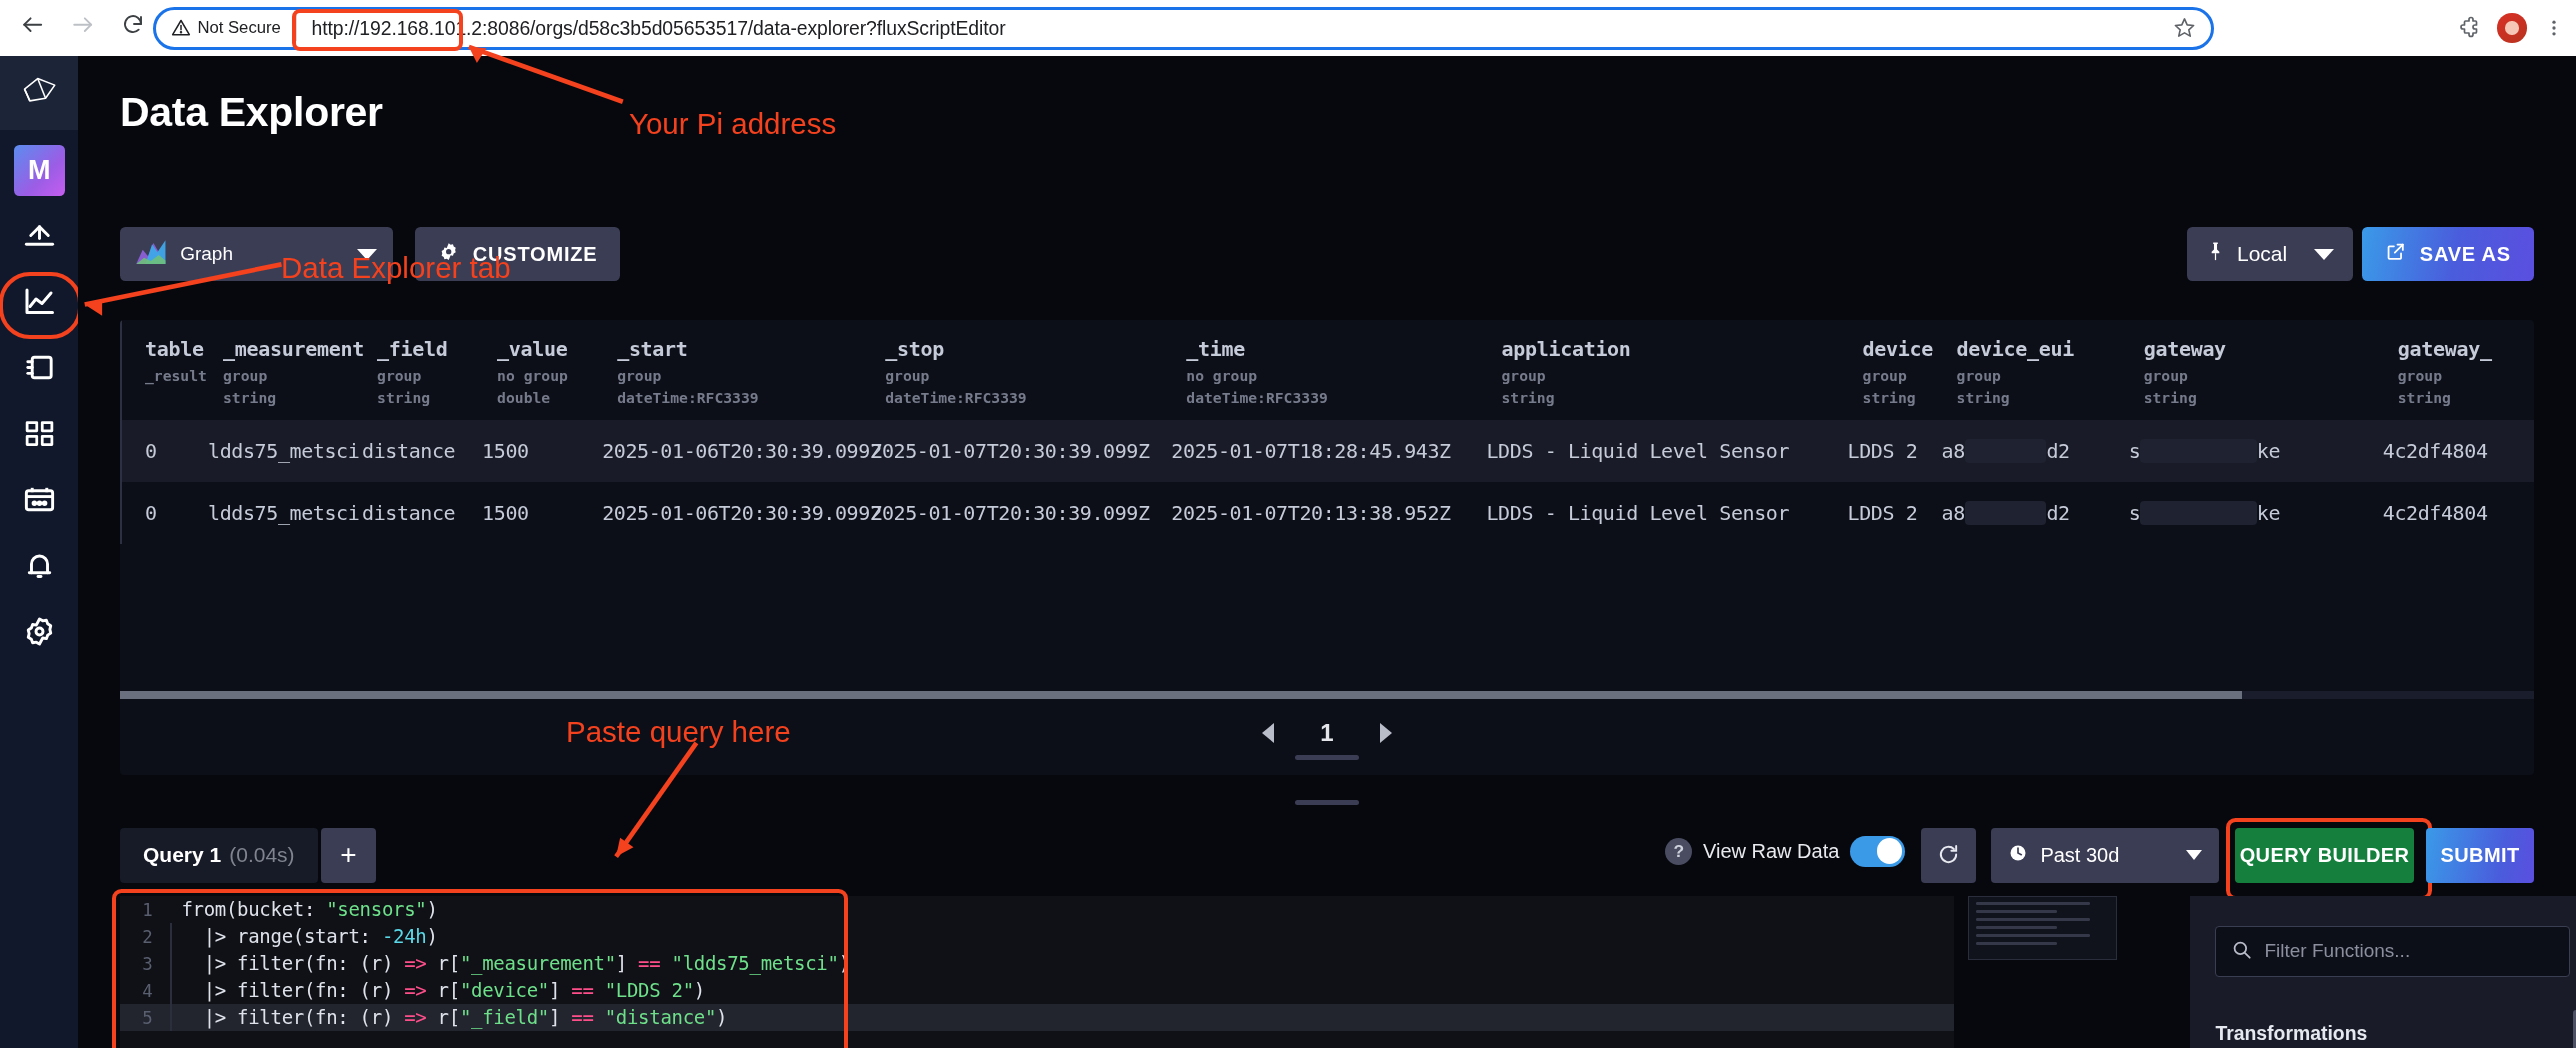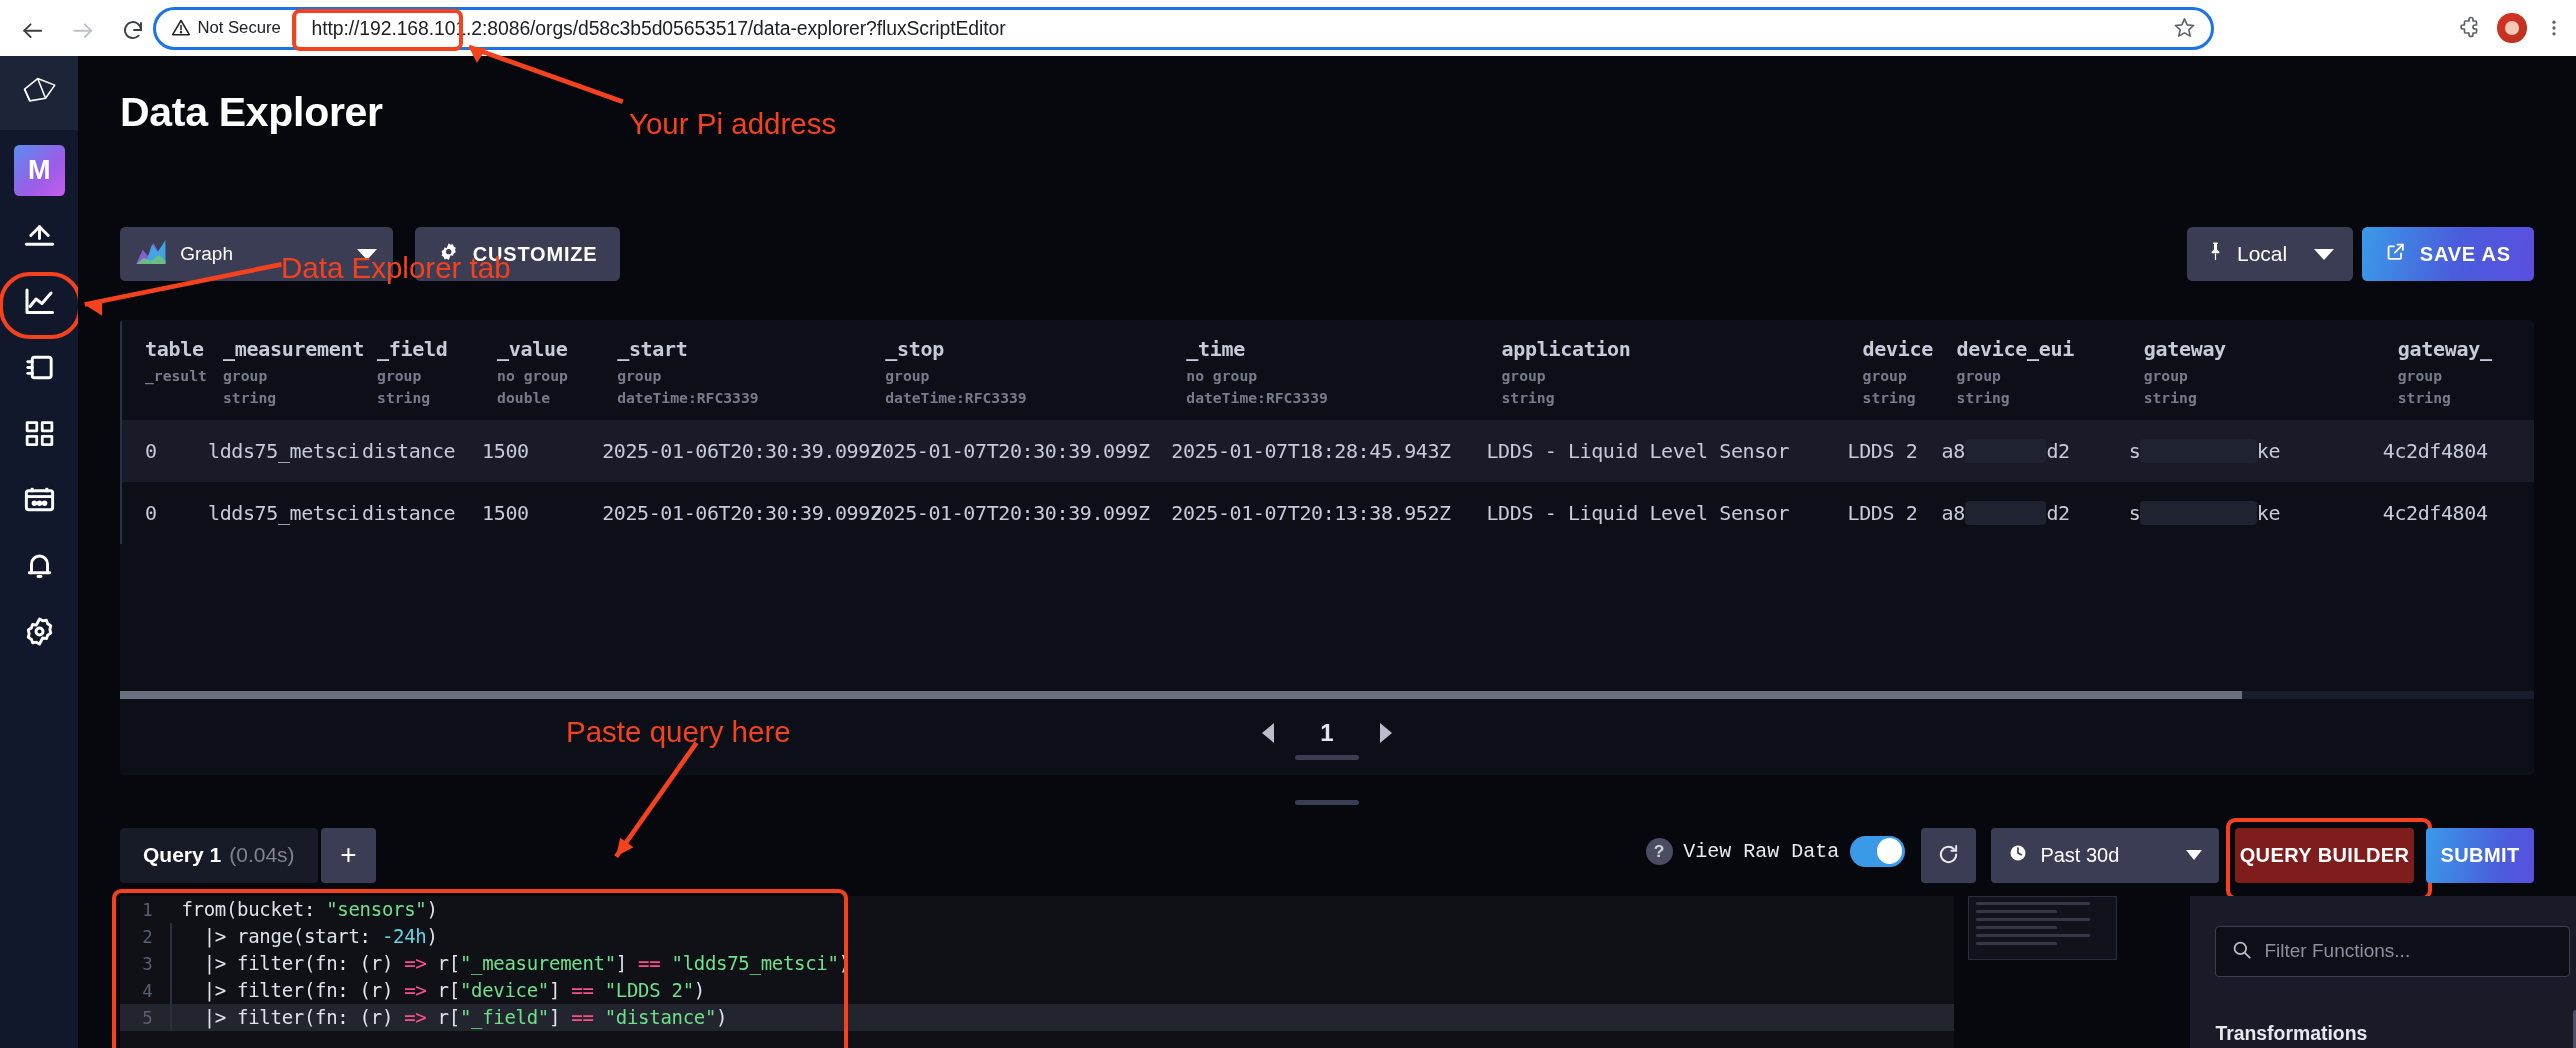--- a/index.html
+++ b/index.html
@@ -7,21 +7,21 @@
     width: 2576px; height: 1048px;
     background: #0b0c12;
     font-family: "Liberation Sans", sans-serif;
     overflow: hidden;
   }
   .page { position: relative; width: 2576px; height: 1048px; background: #07080d; }
 
   
   .browser-bar {
     position: absolute; top: 0; left: 0; width: 2576px; height: 56px;
-    background: #ffffff; display: flex; align-items: flex-end;
+    background: #ffffff; display: flex; align-items: flex-start;
   }
   .nav-btns { display: flex; align-items: center; gap: 0px; padding-left: 8px; }
   .nav-btn {
     width: 50px; height: 50px; display: flex; align-items: center; justify-content: center;
     color: #3c4043; border-radius: 50%;
   }
   .nav-btn.dim { color: #bdc1c6; }
   .nav-btn svg { display:block; }
 
   .omnibox {
@@ -176,38 +176,38 @@
     background: #3b3d55; border-radius: 4px;
     display:flex;align-items:center;justify-content:center; color:#fff; font-size: 28px;
   }
   .raw-toggle {
     position:absolute; right: 629px; top: 10.7px; display:flex; align-items:center; gap: 10.7px;
   }
   .qmark {
     width: 27px;height:27px;border-radius:50%;background:#4a4d62;color:#cfd2dd;
     display:flex;align-items:center;justify-content:center;font-size:17.4px;font-weight:bold;
   }
-  .raw-toggle .lbl { font-size: 20px; color: #e8eaf0; font-family: Liberation Mono, monospace; }
+  .raw-toggle .lbl { font-size: 20px; color: #e8eaf0; }
   .switch {
     width: 55px; height: 31px; border-radius: 15.4px; background: #3b9ae8; position: relative;
   }
   .switch .knob { position:absolute; right: 2.7px; top: 2.7px; width: 25.4px; height:25.4px; border-radius:50%; background:#fff; }
   .btn-refresh {
     position:absolute; right: 558px; top: 2.7px; width: 55px; height: 55px; border-radius: 4px;
     background: #3b3d55; display:flex;align-items:center;justify-content:center; color:#e8eaf0;
   }
   .btn-range {
     position:absolute; right: 315px; top: 2.7px; width: 228px; height: 55px; border-radius: 4px;
     background: #3b3d55; display:flex;align-items:center; padding: 0 17.4px; gap: 12px;
     color:#fff; font-size: 20px;
   }
   .btn-range .caret2 { margin-left:auto; width:0;height:0;border-left:8.7px solid transparent;border-right:8.7px solid transparent;border-top:10px solid #fff; }
   .btn-qb {
     position:absolute; right: 120px; top: 2.7px; width: 179px; height: 55px; border-radius: 4px;
-    background: #7f1d1d; display:flex;align-items:center;justify-content:center;
+    background: #15803d; display:flex;align-items:center;justify-content:center;
     color:#fff; font-size: 20px; font-weight:bold; letter-spacing: 0.4px;
   }
   .btn-qb::after {
     content:""; position:absolute; left:-9.4px; top:-9.4px; width: 198px; height: 74px;
     border: 4px solid #f4411e; border-radius: 9.4px; pointer-events:none;
   }
   .btn-submit {
     position:absolute; right: 0; top: 2.7px; width: 108px; height: 55px; border-radius: 4px;
     background: linear-gradient(100deg,#3a9ae8 0%, #4a5cdc 70%, #5b4fe0 100%);
     display:flex;align-items:center;justify-content:center;

